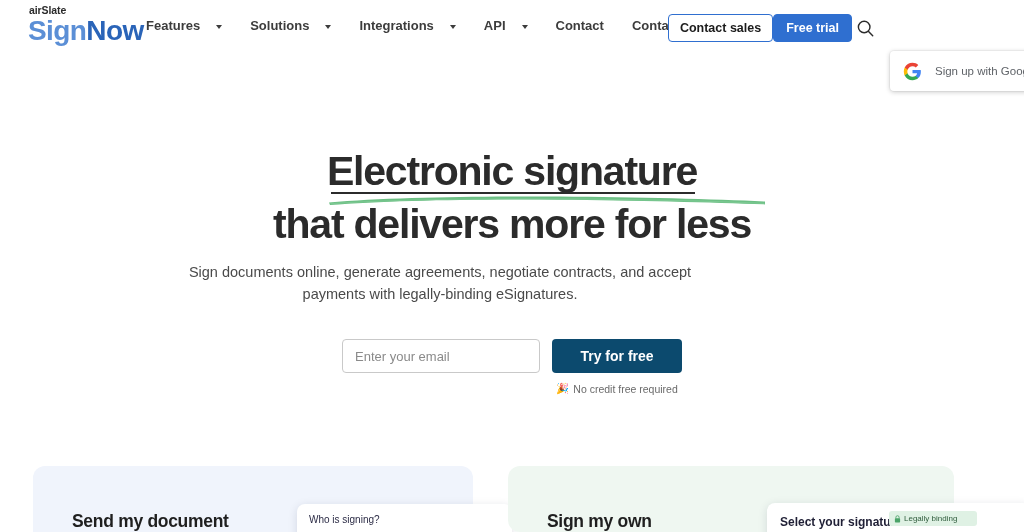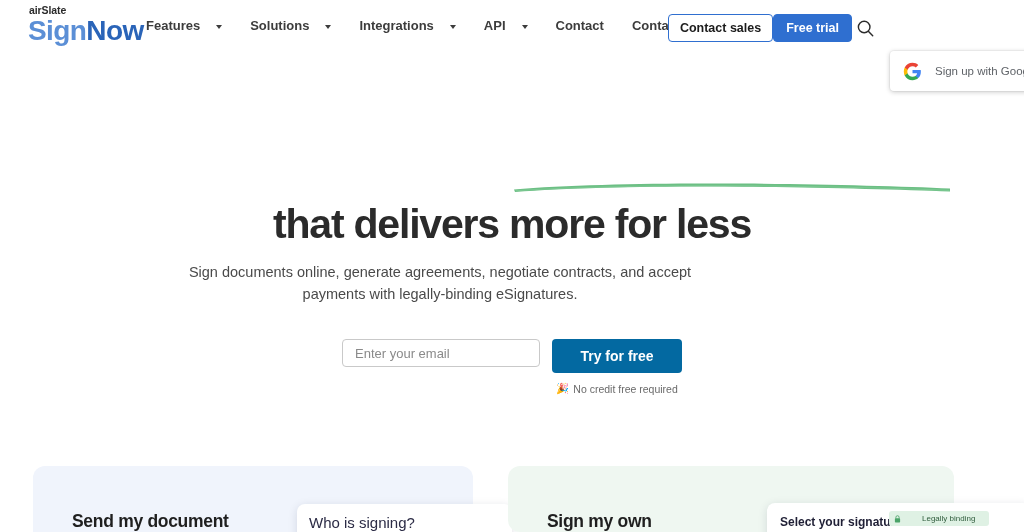--- a/index.html
+++ b/index.html
@@ -110,31 +110,31 @@
     text-align:center;
     font-size:14.5px; line-height:22px; color:#4a4a4a;
   }
 
   
   .hero-form {
     position:absolute; top:339px; left:0; width:1024px;
     display:flex; justify-content:center; align-items:flex-start; gap:12px;
   }
   .email-input {
-    width:198px; height:28px;
+    width:198px; height:34px;
     border:1px solid #c9c9c9; border-radius:4px;
     padding:4px 12px; font-size:13px; color:#2b2b2b;
     font-family:"Liberation Sans", sans-serif;
     outline:none; background:#fff;
   }
   .email-input::placeholder { color:#8a8a8a; }
   .try-col { display:flex; flex-direction:column; align-items:center; }
   .btn-try {
     width:130px; height:34px;
-    background:#0369a1; border:none; border-radius:4px;
+    background:#0c4a6e; border:none; border-radius:4px;
     color:#fff; font-size:14px; font-weight:bold;
     cursor:pointer; font-family:"Liberation Sans", sans-serif;
   }
   .nocc {
     margin-top:9px; font-size:10.5px; color:#6a6a6a;
     display:flex; align-items:center; gap:4px; white-space:nowrap;
   }
   .nocc-emoji { font-size:10.5px; }
 
   
@@ -157,34 +157,34 @@
 
   .panel {
     position:absolute; background:#fff; border-radius:8px;
     box-shadow:0 2px 10px rgba(25,30,60,0.13);
   }
   .panel-left {
     left:297px; top:504px; width:215px; height:45px;
   }
   .panel-left-label {
     position:absolute; left:12px; top:10px;
-    font-size:15px; color:#2b2b45; font-weight:500;
+    font-size:10px; color:#2b2b45; font-weight:500;
   }
   .panel-right {
     left:767px; top:503px; width:263px; height:46px;
   }
   .panel-right-label {
     position:absolute; left:13px; top:12px;
     font-size:12px; color:#1f1f35; font-weight:bold;
   }
   .badge-legal {
     position:absolute; left:122px; top:8px;
     background:#dff1e4; border-radius:3px;
-    padding:3px 14px 3px 5px;
-    display:flex; align-items:center; gap:21px;
+    padding:3px 20px 3px 5px;
+    display:flex; align-items:center; gap:3px;
     white-space:nowrap;
   }
   .badge-legal-text { font-size:8px; color:#2f5c3c; font-weight:500; }
 </style>
 </head>
 <body>
 
 <div class="page">
 
   <div class="header">
@@ -238,20 +238,21 @@
       <path fill="#FBBC05" d="M11.69 28.18C11.25 26.86 11 25.45 11 24s.25-2.86.69-4.18v-5.7H4.34C2.85 17.09 2 20.45 2 24s.85 6.91 2.34 9.88l7.35-5.7z"></path>
       <path fill="#EA4335" d="M24 10.75c3.23 0 6.13 1.11 8.41 3.29l6.31-6.31C34.91 4.18 29.93 2 24 2 15.4 2 7.96 6.93 4.34 14.12l7.35 5.7c1.73-5.2 6.58-9.07 12.31-9.07z"></path>
     </svg>
     <span class="google-popup-label">Sign up with Google</span>
   </div>
 
   <div class="hero">
 
     <h1 class="hero-h1">
       <span class="h1-line1">
+        <span>Electronic signature</span>
         <span class="h1-underline"></span>
         <svg class="h1-brush" viewBox="0 0 440 12" preserveAspectRatio="none">
           <path d="M2,8.4 C60,3.4 150,1.9 232,2.6 C310,3.3 390,5.2 438,7.6 L438,10.4 C388,8.4 308,6.4 231,5.7 C149,5.0 60,6.6 3,11.1 Z" fill="#6cbf84"></path>
           <path d="M4,9.6 C70,5.6 160,4.2 240,4.9 C320,5.6 395,7.4 437,9.4" fill="none" stroke="#7cc892" stroke-width="1.1" stroke-linecap="round"></path>
         </svg>
       </span>
       <br>
       <span>that delivers more for less</span>
     </h1>
 

